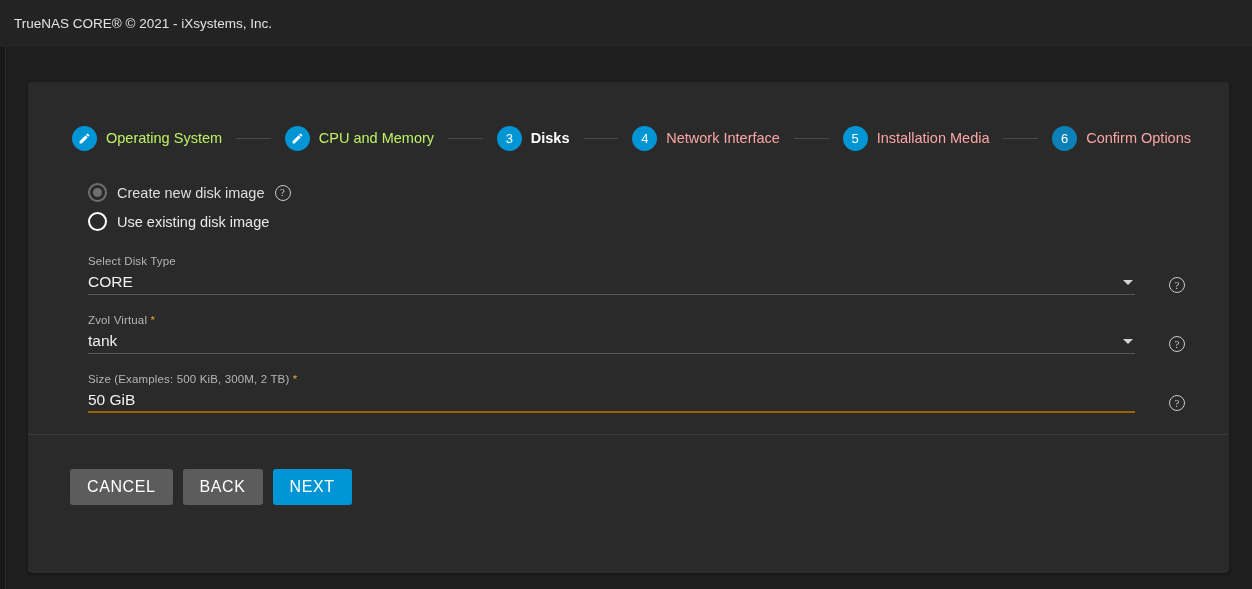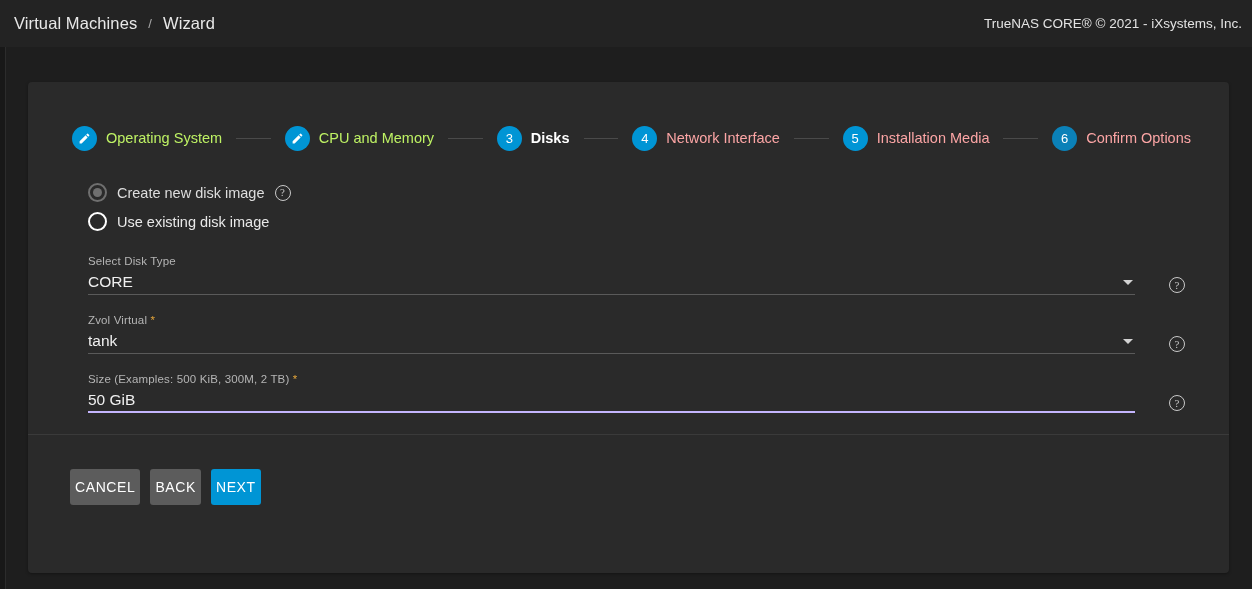--- a/index.html
+++ b/index.html
@@ -203,21 +203,21 @@
     display: block;
   }
   .req { color: #e0a33a; }
   .field-value-row {
     display: flex;
     align-items: center;
     height: 24px;
     border-bottom: 1px solid #5a5a5a;
     padding-bottom: 1px;
   }
-  .field-value-row.focused { border-bottom: 2px solid #c4b5fd; }
+  .field-value-row.focused { border-bottom: 2px solid #a16207; }
   .field-value {
     font-size: 15.5px;
     color: #f0f0f0;
     flex: 1 1 auto;
     background: transparent;
     border: none;
     outline: none;
     font-family: "Liberation Sans", sans-serif;
     padding: 0;
   }
@@ -249,44 +249,39 @@
   }
   .footer {
     position: absolute;
     top: 387px;
     left: 42px;
     display: flex;
     gap: 10px;
   }
   .btn {
     height: 36px;
-    padding: 0 5px;
+    padding: 0 17px;
     border: none;
     border-radius: 3px;
-    font-size: 14px;
+    font-size: 16px;
     font-family: "Liberation Sans", sans-serif;
     letter-spacing: .6px;
     cursor: pointer;
     color: #ffffff;
     display: inline-flex;
     align-items: center;
     justify-content: center;
   }
   .btn-default { background: #5c5c5c; }
   .btn-primary { background: #0095d5; }
 </style>
 </head>
 <body>
 
 <div class="topbar">
-  <div class="breadcrumb">
-    <span class="crumb-link">Virtual Machines</span>
-    <span class="sep">/</span>
-    <span class="crumb-current">Wizard</span>
-  </div>
   <div class="copyright">TrueNAS CORE® © 2021 - iXsystems, Inc.</div>
 </div>
 
 <div class="left-rail"></div>
 
 <div class="page">
   <div class="card">
 
     <div class="stepper">
 

